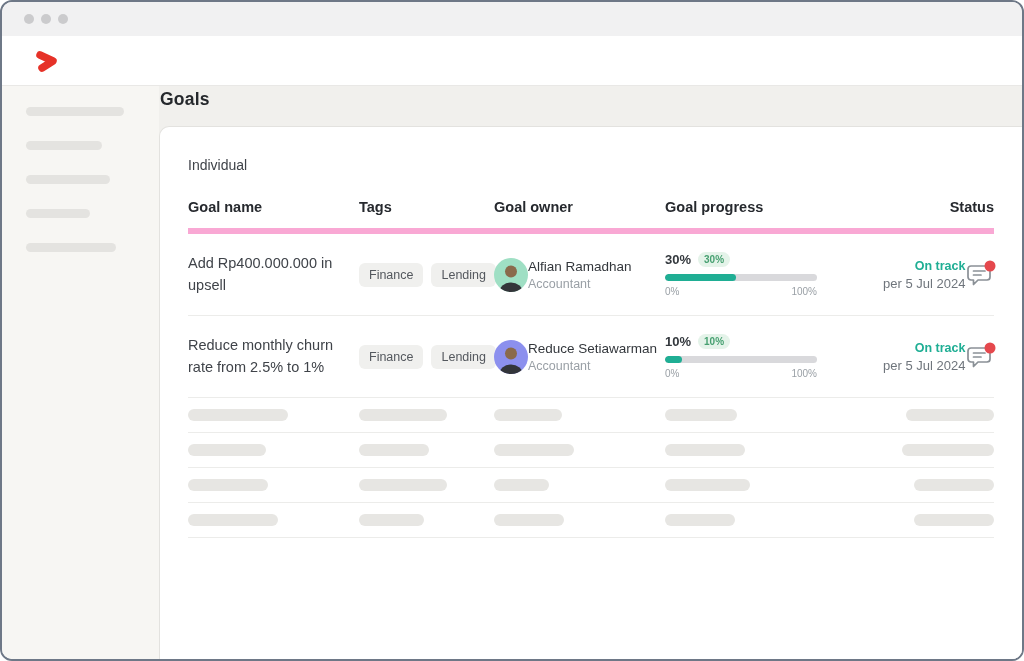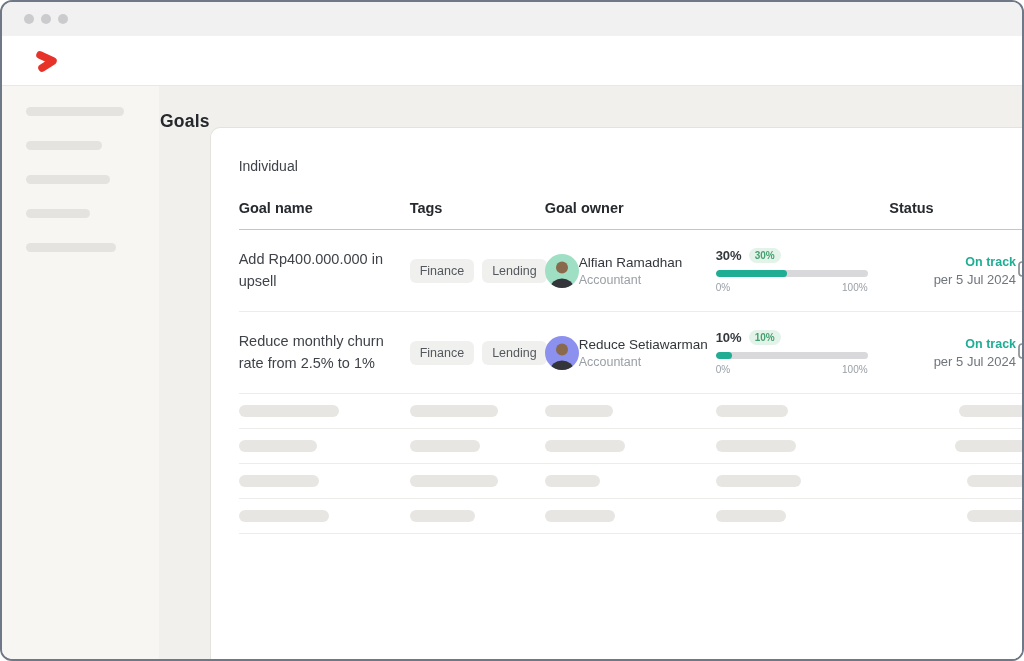--- a/index.html
+++ b/index.html
@@ -10,29 +10,29 @@
   }
   
   .titlebar { height:34px; background:#f1f1f2; display:flex; align-items:center; padding-left:22px; gap:7px; flex:0 0 auto; }
   .dot { width:10px; height:10px; border-radius:50%; background:#cbcbcd; }
   
   .brandbar { height:50px; background:#fff; border-bottom:1px solid #e9e8e6; display:flex; align-items:center; padding-left:30px; flex:0 0 auto; }
   
   .content { flex:1; display:flex; min-height:0; }
   .sidebar { width:157px; background:#f7f6f3; padding:21px 0 0 24px; flex:0 0 auto; }
   .side-skel { height:9px; border-radius:5px; background:#e4e3e0; margin-bottom:25px; }
-  .main { flex:1; background:#f1f0ed; display:flex; flex-direction:row; padding-top:25px; min-width:0; }
+  .main { flex:1; background:#f1f0ed; display:flex; flex-direction:column; padding-top:3px; min-width:0; }
   .page-title { font-size:17.5px; font-weight:700; color:#25282c; margin-left:0; padding-left:1px; letter-spacing:.2px; }
   .card {
     margin-top:16px; flex:1; background:#fff; border:1px solid #e3e2df; border-right:none; border-bottom:none;
     border-radius:10px 0 0 0; padding:30px 28px 0 28px; min-height:0;
   }
   .section-label { font-size:14px; color:#3f4349; margin-bottom:26px; }
   .trow { display:grid; grid-template-columns:171px 135px 171px 218px 1fr; align-items:center; }
-  .thead { padding-bottom:13px; border-bottom:1px solid #f9a8d4; }
+  .thead { padding-bottom:13px; border-bottom:6px solid #f9a8d4; }
   .th { font-size:14.5px; font-weight:700; color:#26292e; }
   .th:last-child { text-align:right; }
   .goal-row { border-bottom:1px solid #ececea; padding:18px 0; min-height:79px; cursor:pointer; }
   .goal-name { font-size:14.5px; color:#3f4349; line-height:1.45; padding-right:14px; }
   .tags { display:flex; gap:8px; }
   .tag { background:#f0f0ee; color:#54585e; font-size:12.5px; padding:5px 10px; border-radius:6px; white-space:nowrap; }
   .owner { display:flex; align-items:center; }
   .avatar { width:34px; height:34px; border-radius:50%; overflow:hidden; flex:0 0 auto; display:flex; align-items:flex-end; justify-content:center; }
   .owner-name { font-size:13.5px; color:#33373c; margin-bottom:3px; }
   .owner-role { font-size:12.5px; color:#9aa0a6; }
@@ -84,20 +84,21 @@
     <main class="main">
       <h1 class="page-title">Goals</h1>
 
       <section class="card">
         <div class="section-label">Individual</div>
 
         <div class="trow thead">
             <div class="th">Goal name</div>
             <div class="th">Tags</div>
             <div class="th">Goal owner</div>
+            <div class="th">Goal progress</div>
             <div class="th">Status</div>
           </div>
 
         <div>
   <div class="trow goal-row">
     <div class="goal-name">Add Rp400.000.000 in upsell</div>
     <div class="tags">
                 <span class="tag">Finance</span>
                 <span class="tag">Lending</span>
               </div>

